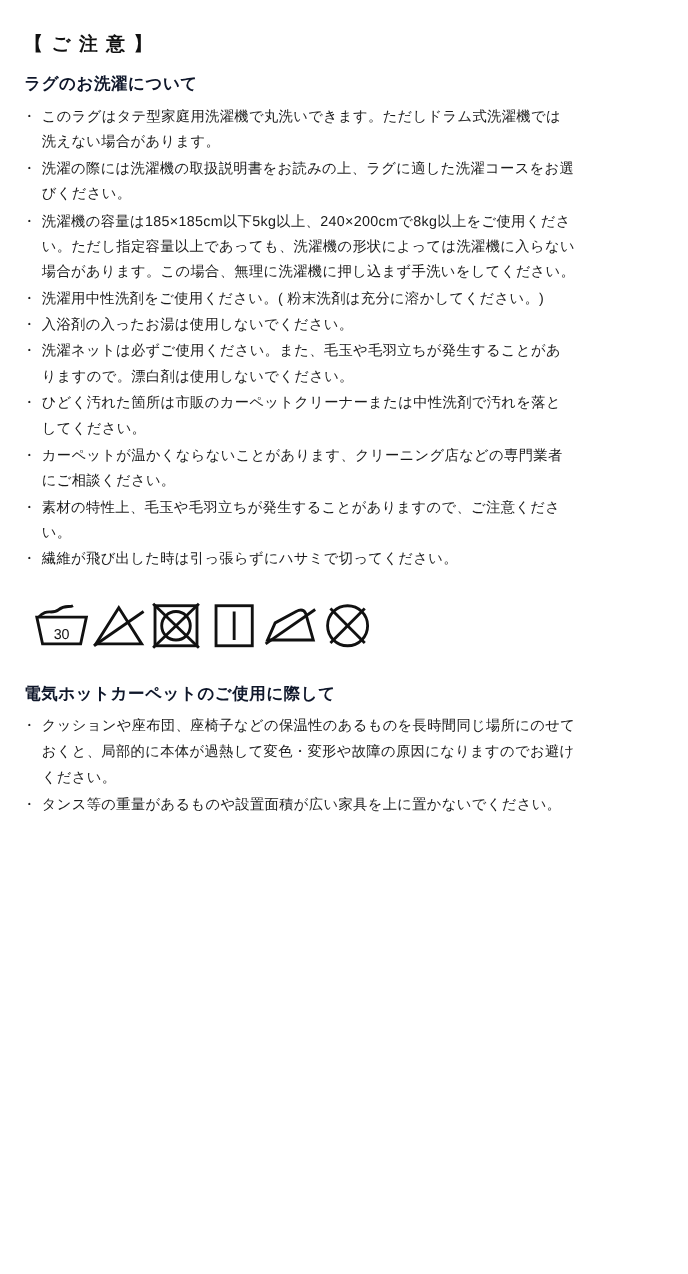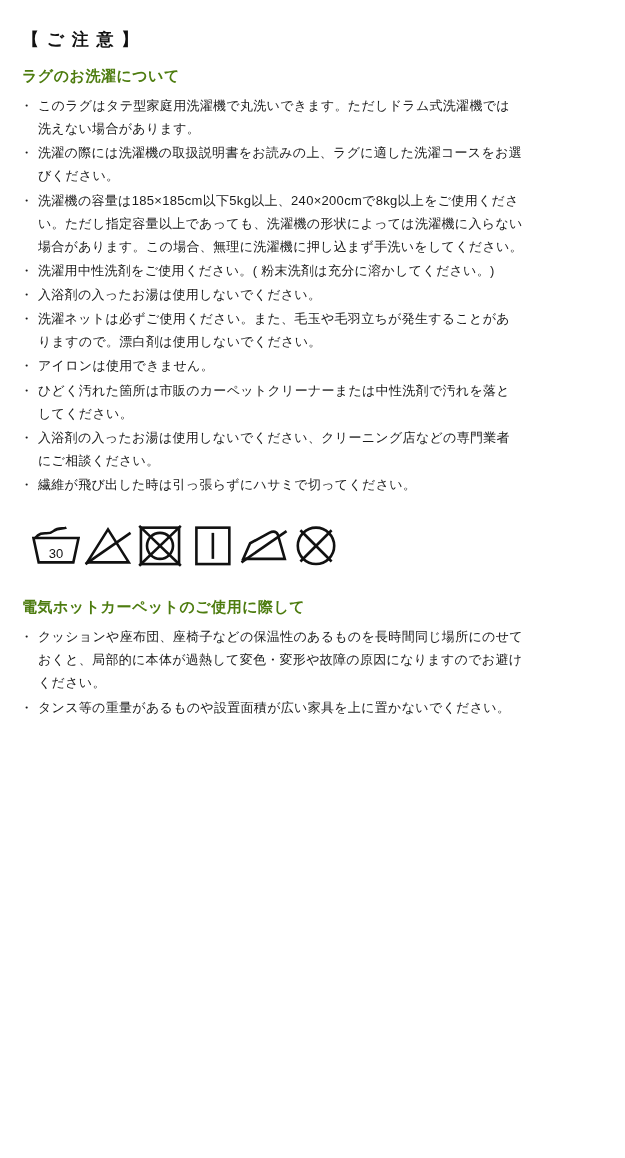--- a/index.html
+++ b/index.html
@@ -27,21 +27,21 @@
     font-weight: bold;
     letter-spacing: 1.5px;
     margin: 0 0 16px 0;
     color: #111;
   }
   .section-heading {
     font-size: 15px;
     font-weight: bold;
     letter-spacing: 0.5px;
     margin: 0 0 8px 0;
-    color: #4d7c0f;
+    color: #0f172a;
   }
   ul.note-list {
     list-style: none;
     margin: 0;
     padding: 0;
   }
   ul.note-list li {
     position: relative;
     padding-left: 16px;
     font-size: 13px;
@@ -84,23 +84,23 @@
 
   <div>
     <h2 class="section-heading">ラグのお洗濯について</h2>
     <ul class="note-list">
       <li>このラグはタテ型家庭用洗濯機で丸洗いできます。ただしドラム式洗濯機では洗えない場合があります。</li>
       <li>洗濯の際には洗濯機の取扱説明書をお読みの上、ラグに適した洗濯コースをお選びください。</li>
       <li>洗濯機の容量は185×185cm以下5kg以上、240×200cmで8kg以上をご使用ください。ただし指定容量以上であっても、洗濯機の形状によっては洗濯機に入らない場合があります。この場合、無理に洗濯機に押し込まず手洗いをしてください。</li>
       <li>洗濯用中性洗剤をご使用ください。( 粉末洗剤は充分に溶かしてください。)</li>
       <li>入浴剤の入ったお湯は使用しないでください。</li>
       <li>洗濯ネットは必ずご使用ください。また、毛玉や毛羽立ちが発生することがありますので。漂白剤は使用しないでください。</li>
-      <li>アイロンは使用できません。</li>
       <li>ひどく汚れた箇所は市販のカーペットクリーナーまたは中性洗剤で汚れを落としてください。</li>
-      <li>入浴剤の入ったお湯は使用しないでください、クリーニング店などの専門業者にご相談ください。</li>
+      <li>カーペットが温かくならないことがあります、クリーニング店などの専門業者にご相談ください。</li>
+      <li>素材の特性上、毛玉や毛羽立ちが発生することがありますので、ご注意ください。</li>
       <li>繊維が飛び出した時は引っ張らずにハサミで切ってください。</li>
     </ul>
   </div>
 
   <div class="symbols">
 
     <svg class="sym" viewBox="0 0 60 52">
       <path d="M4 18 L56 18 L50 46 L10 46 Z" fill="none" stroke="#111" stroke-width="3"></path>
       <path d="M6 18 C14 8, 20 16, 27 10 C33 5, 38 8, 42 6" fill="none" stroke="#111" stroke-width="3"></path>
       <text x="30" y="41" font-size="15" font-family="'Liberation Sans',sans-serif" text-anchor="middle" fill="#111">30</text>

